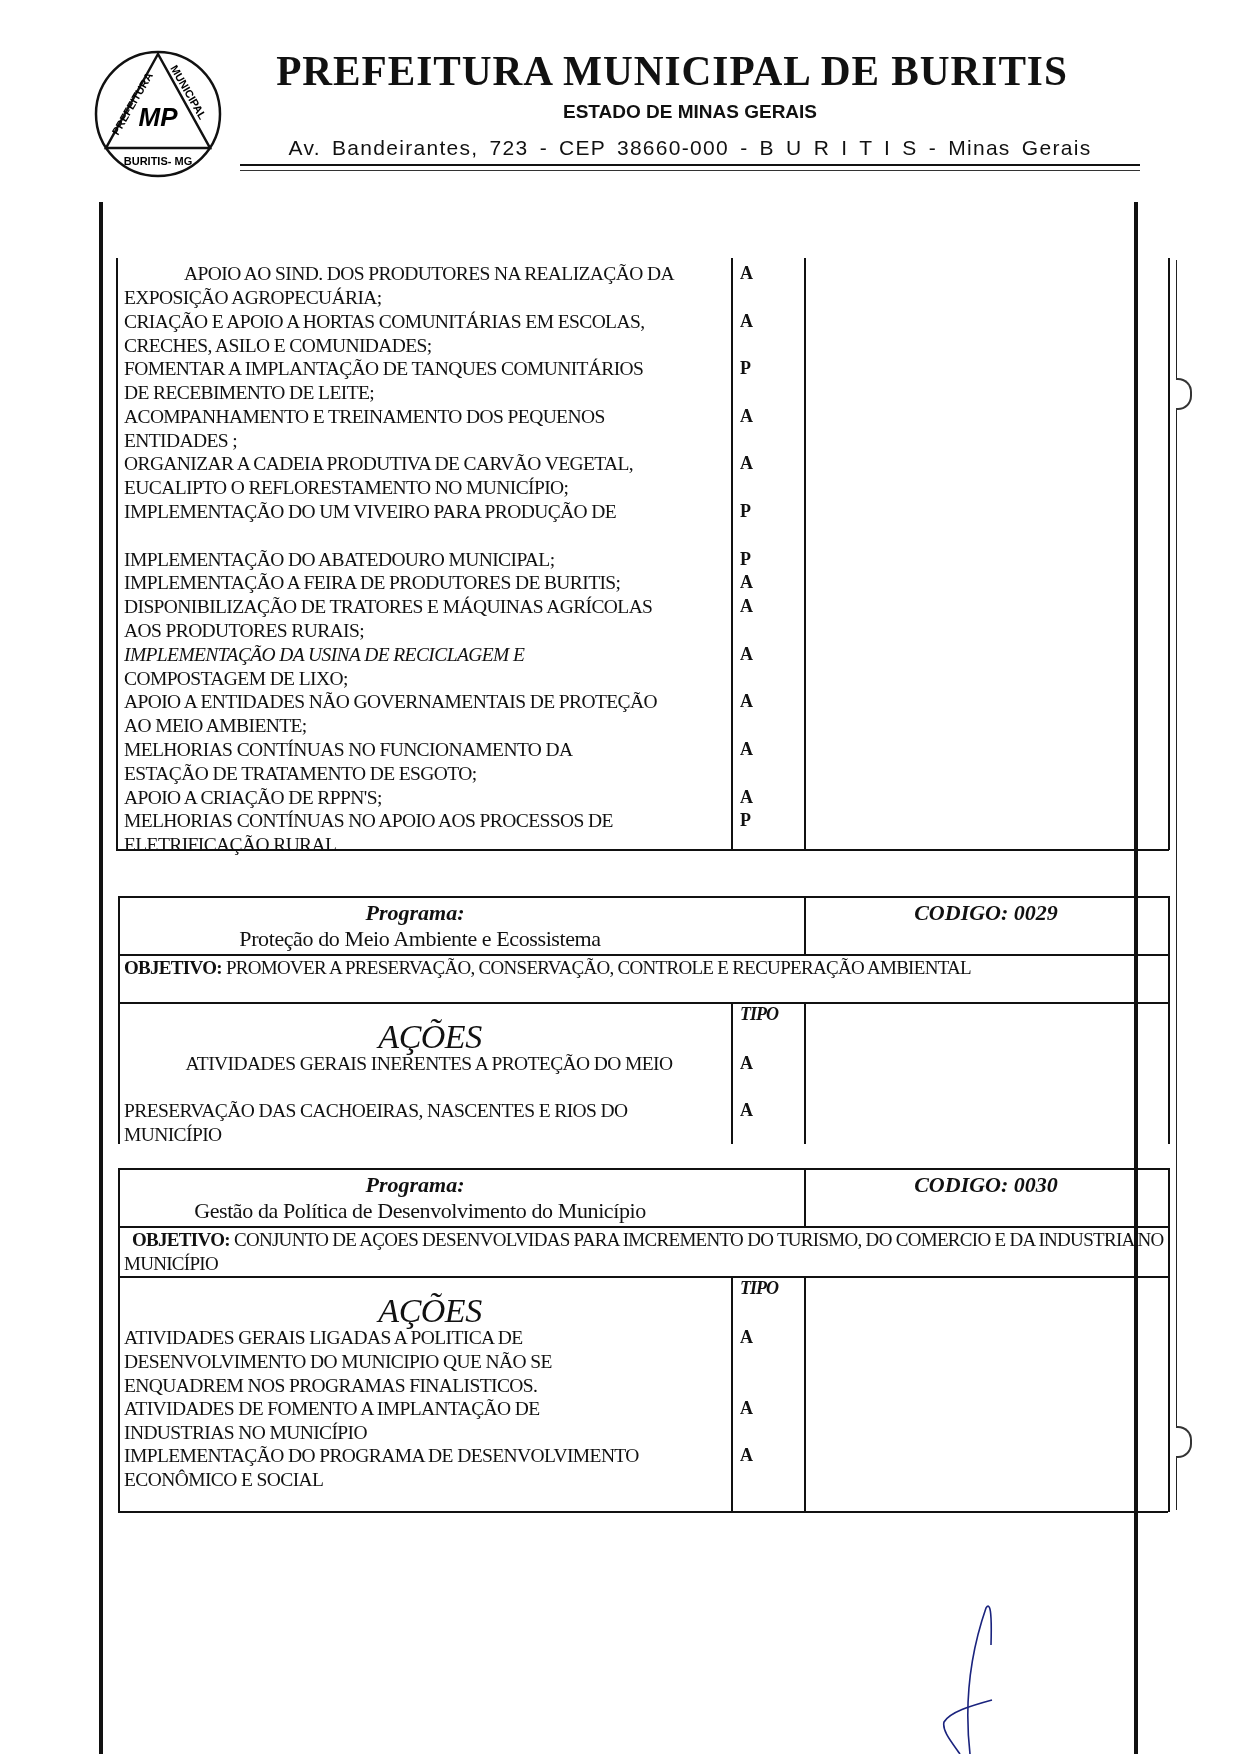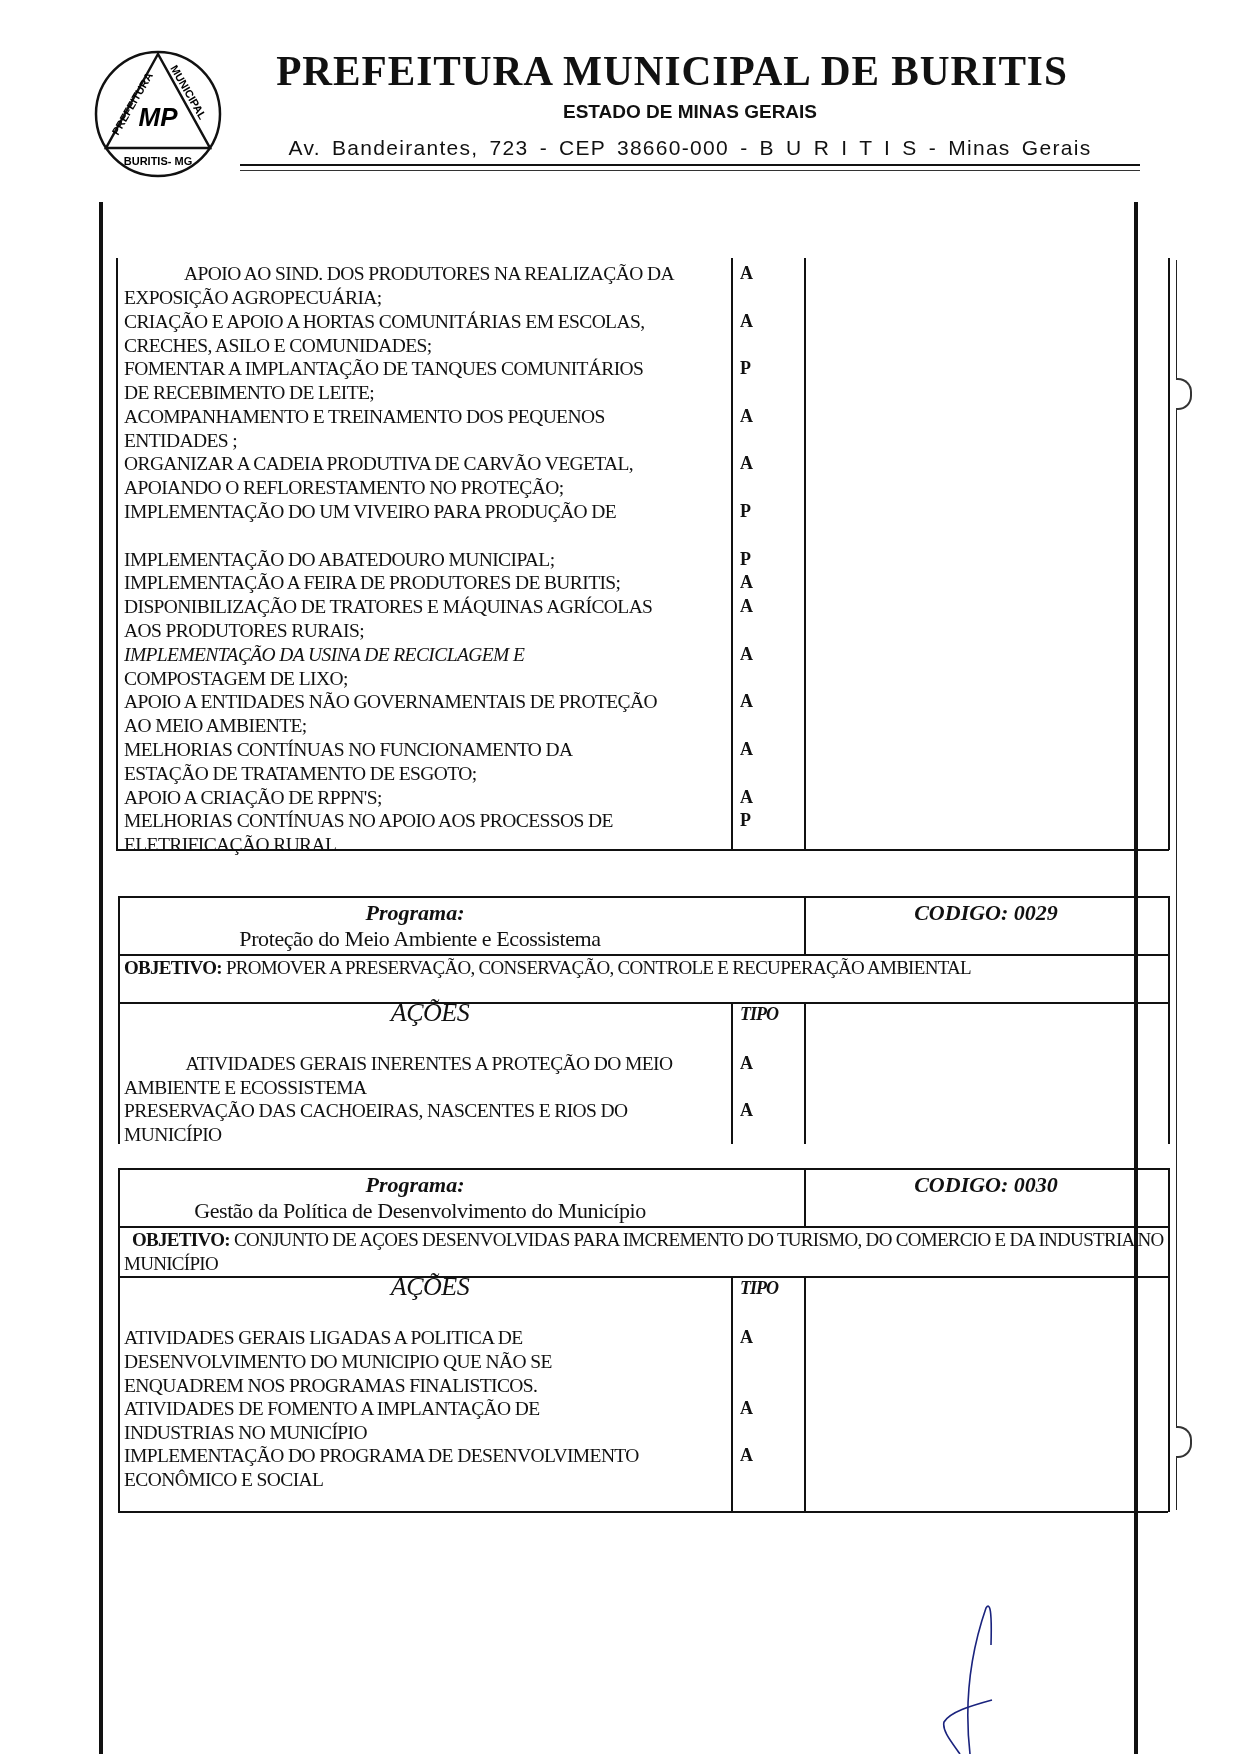--- a/index.html
+++ b/index.html
@@ -27,21 +27,21 @@
   .item { position:absolute; left:124px; width:610px; font-size:19.5px; line-height:24px;
           letter-spacing:-0.6px; font-family:"Liberation Serif", serif; }
   .tipo { position:absolute; left:740px; font-size:18px; font-weight:bold; font-family:"Liberation Serif", serif; }
   .vline { position:absolute; width:1.5px; background:#111; }
   .hline { position:absolute; height:2px; background:#111; }
   .prog-label { position:absolute; font-style:italic; font-weight:bold; font-size:22px; text-align:center; }
   .prog-name { position:absolute; font-size:22px; text-align:center; letter-spacing:-0.4px; white-space:nowrap; }
   .codigo { position:absolute; font-style:italic; font-weight:bold; font-size:22px; text-align:center; }
   .objetivo { position:absolute; font-size:19px; line-height:24px; letter-spacing:-0.7px; }
   .objetivo b { font-weight:bold; }
-  .acoes { position:absolute; font-style:italic; font-size:26px; text-align:center; letter-spacing:-0.5px; }
+  .acoes { position:absolute; font-style:italic; font-size:34px; text-align:center; letter-spacing:-0.5px;margin-top:20px; }
   .tipo-head { position:absolute; font-style:italic; font-weight:bold; font-size:18px; letter-spacing:-1px; }
   .signature { left:930px; top:1600px; width:100px; height:154px; }
 </style>
 </head>
 <body>
 
 <div>
   <svg class="abs logo" viewBox="0 0 132 132">
     <circle cx="66" cy="66" r="62" fill="none" stroke="#111" stroke-width="2.5"></circle>
     <polygon points="66,6 14,100 118,100" fill="none" stroke="#111" stroke-width="2.5"></polygon>
@@ -94,21 +94,21 @@
       <div>
         <div class="item" style="top: 404.8px;">
           <div style="white-space: nowrap;">ACOMPANHAMENTO E TREINAMENTO DOS PEQUENOS</div>
           <div style="white-space: nowrap;">ENTIDADES ;</div>
         </div>
         <div class="tipo" style="top: 405.8px;">A</div>
       </div>
       <div>
         <div class="item" style="top: 452.4px;">
           <div style="white-space: nowrap;">ORGANIZAR A CADEIA PRODUTIVA DE CARVÃO VEGETAL,</div>
-          <div style="white-space: nowrap;">APOIANDO O REFLORESTAMENTO NO PROTEÇÃO;</div>
+          <div style="white-space: nowrap;">EUCALIPTO O REFLORESTAMENTO NO MUNICÍPIO;</div>
         </div>
         <div class="tipo" style="top: 453.4px;">A</div>
       </div>
       <div>
         <div class="item" style="top: 500px;">
           <div style="white-space: nowrap;">IMPLEMENTAÇÃO DO UM VIVEIRO PARA PRODUÇÃO DE</div>
         </div>
         <div class="tipo" style="top: 501px;">P</div>
       </div>
       <div>
@@ -183,21 +183,20 @@
   <div class="objetivo" style="left:124px; top:956px; width:1040px;">
     <b>OBJETIVO:</b>
     <span>PROMOVER A PRESERVAÇÃO, CONSERVAÇÃO, CONTROLE E RECUPERAÇÃO AMBIENTAL</span>
   </div>
   <div class="acoes" style="left:240px; top:998px; width:380px;">AÇÕES</div>
   <div class="tipo-head" style="left:740px; top:1004px;">TIPO</div>
   <div id="p0-rows">
       <div>
         <div class="item" style="top: 1052px;">
           <div style="white-space: nowrap; text-align: center;">ATIVIDADES GERAIS INERENTES A PROTEÇÃO DO MEIO</div>
-          <div style="white-space: nowrap;">AMBIENTE E ECOSSISTEMA</div>
         </div>
         <div class="tipo" style="top: 1053px;">A</div>
       </div>
       <div>
         <div class="item" style="top: 1099.2px;">
           <div style="white-space: nowrap;">PRESERVAÇÃO DAS CACHOEIRAS,  NASCENTES E RIOS DO</div>
           <div style="white-space: nowrap;">MUNICÍPIO</div>
         </div>
         <div class="tipo" style="top: 1100.2px;">A</div>
       </div>

